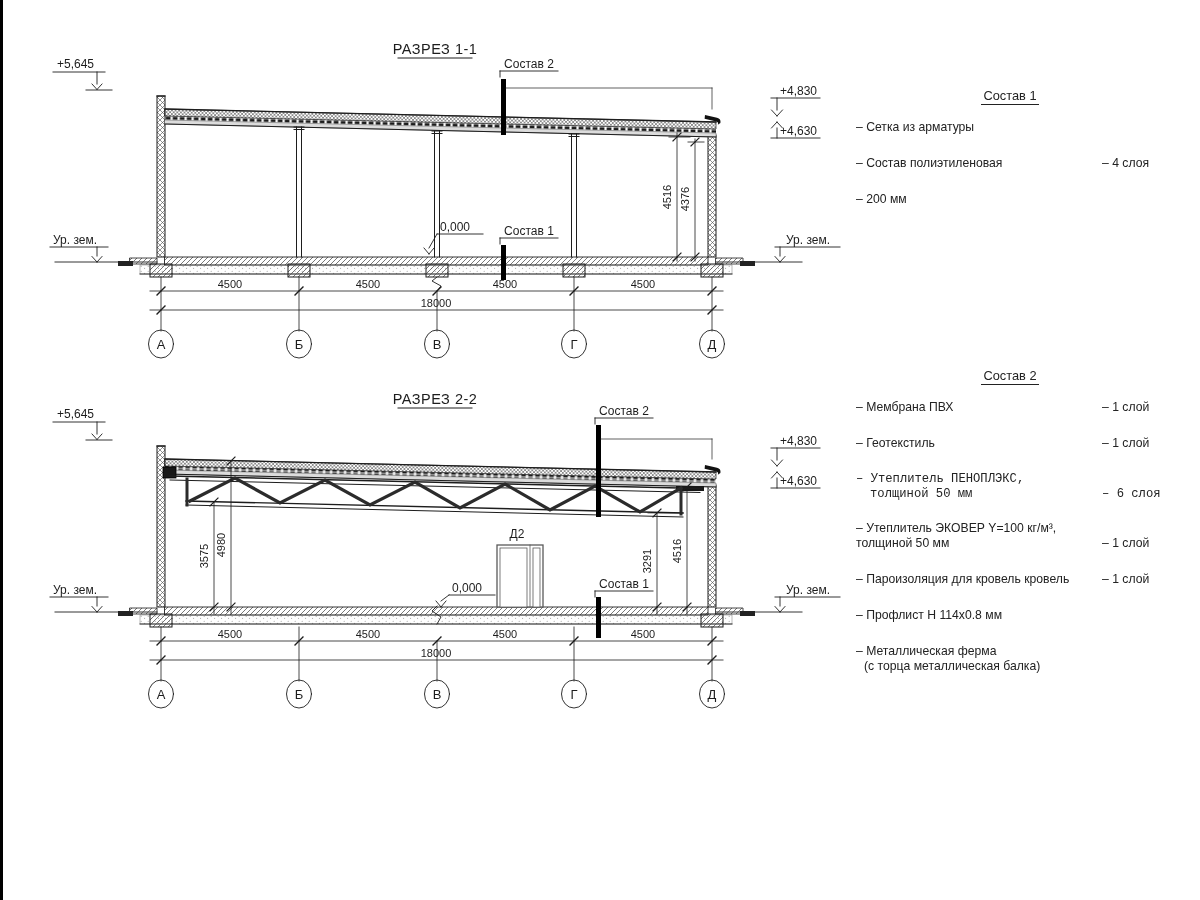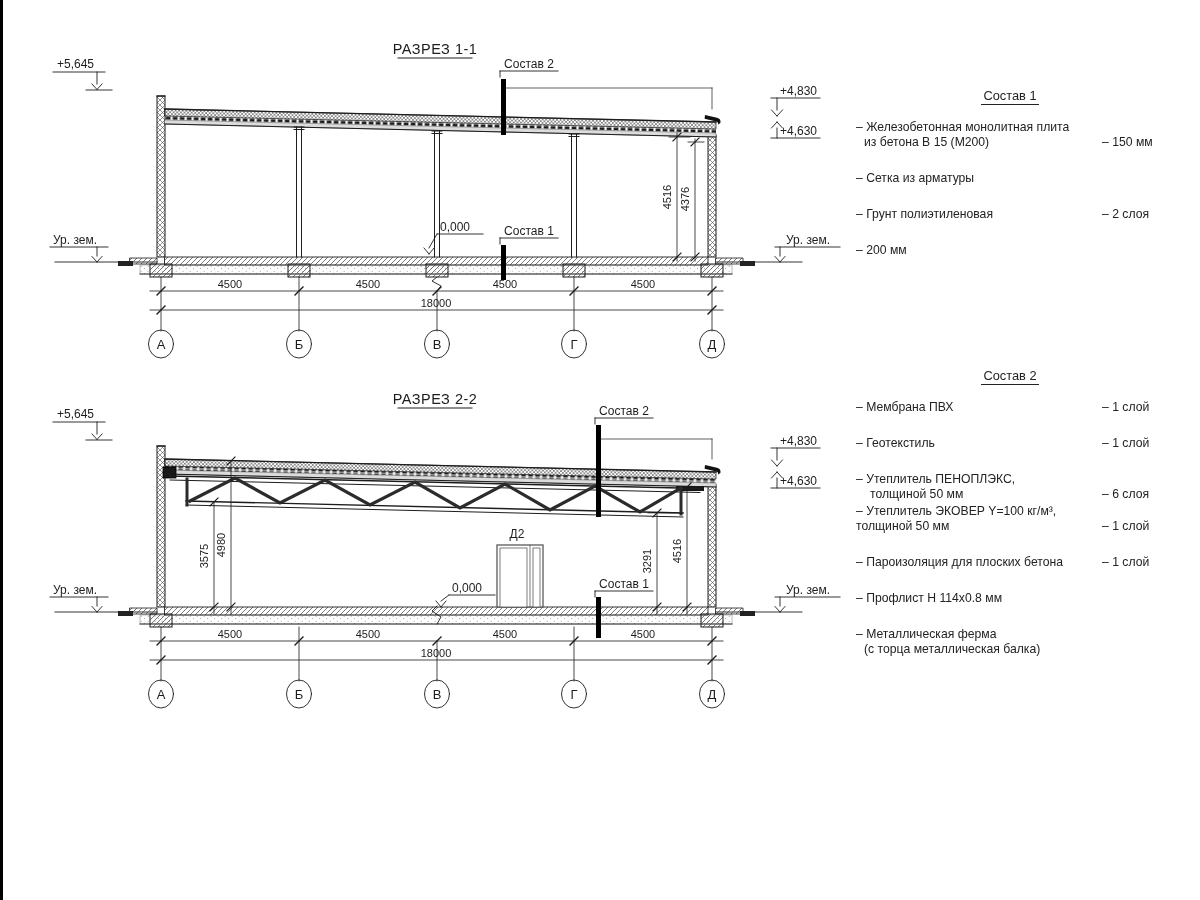--- a/index.html
+++ b/index.html
@@ -9,21 +9,21 @@
   svg{position:absolute;left:0;top:0;}
   svg text{fill:#1d1d1d;font-family:"Liberation Sans",sans-serif;}
   .t-title{font-size:14.5px;letter-spacing:.5px;}
   .t-lab{font-size:12px;}
   .t-dim{font-size:11px;}
   .t-axis{font-size:13px;}
   .legend{position:absolute;width:308px;font-size:12.2px;line-height:15px;color:#222;}
   .legend-title{text-align:center;margin-bottom:17px;font-size:12.8px;}
   .legend-title span{border-bottom:1px solid #222;padding:0 2px 1px 2px;}
   .item{display:flex;justify-content:space-between;align-items:flex-end;margin-bottom:21px;}
-  .item.m0{margin-bottom:2px;}
+  .item.m0{margin-bottom:19px;font-family:Liberation Mono, monospace;}
   .item .lines{max-width:238px;}
   .ind8{padding-left:8px;}
   .ind14{padding-left:14px;}
   .val{width:62px;flex-shrink:0;text-align:left;white-space:nowrap;}
 </style>
 </head>
 <body>
 
 <div class="sheet">
   <div class="edge-line"></div>
@@ -398,36 +398,29 @@
       <text class="t-axis" x="437" y="699" text-anchor="middle">В</text>
       <text class="t-axis" x="574" y="699" text-anchor="middle">Г</text>
       <text class="t-axis" x="712" y="699" text-anchor="middle">Д</text>
     </g>
   </svg>
 
   <div class="legend" style="left:856px;top:88px;">
     <div class="legend-title"><span>Состав 1</span></div>
     <div class="item">
       <div class="lines">
-        <div>– Железобетонная  монолитная плита</div>
-        <div class="ind8">из бетона В 15 (М200)</div>
-      </div>
-      <div class="val">– 150 мм</div>
-    </div>
-    <div class="item">
-      <div class="lines">
           <div>– Сетка из арматуры</div>
         </div>
       <div class="val"></div>
     </div>
     <div class="item">
       <div class="lines">
-          <div>– Грунт полиэтиленовая</div>
-        </div>
-      <div class="val">– 2 слоя</div>
+          <div>– Состав полиэтиленовая</div>
+        </div>
+      <div class="val">– 4 слоя</div>
     </div>
     <div class="item">
       <div class="val">– 200 мм</div>
     </div>
   </div>
 
   <div class="legend" style="left:856px;top:368px;">
     <div class="legend-title"><span>Состав 2</span></div>
     <div class="item">
       <div class="lines">
@@ -450,21 +443,21 @@
     </div>
     <div class="item">
       <div class="lines">
         <div>– Утеплитель ЭКОВЕР Y=100 кг/м³,</div>
         <div>толщиной 50 мм</div>
       </div>
       <div class="val">– 1 слой</div>
     </div>
     <div class="item">
       <div class="lines">
-          <div>– Пароизоляция для плоских бетона</div>
+          <div>– Пароизоляция для кровель кровель</div>
         </div>
       <div class="val">– 1 слой</div>
     </div>
     <div class="item">
       <div class="lines">
           <div>– Профлист Н 114х0.8 мм</div>
         </div>
       <div class="val"></div>
     </div>
     <div class="item">

